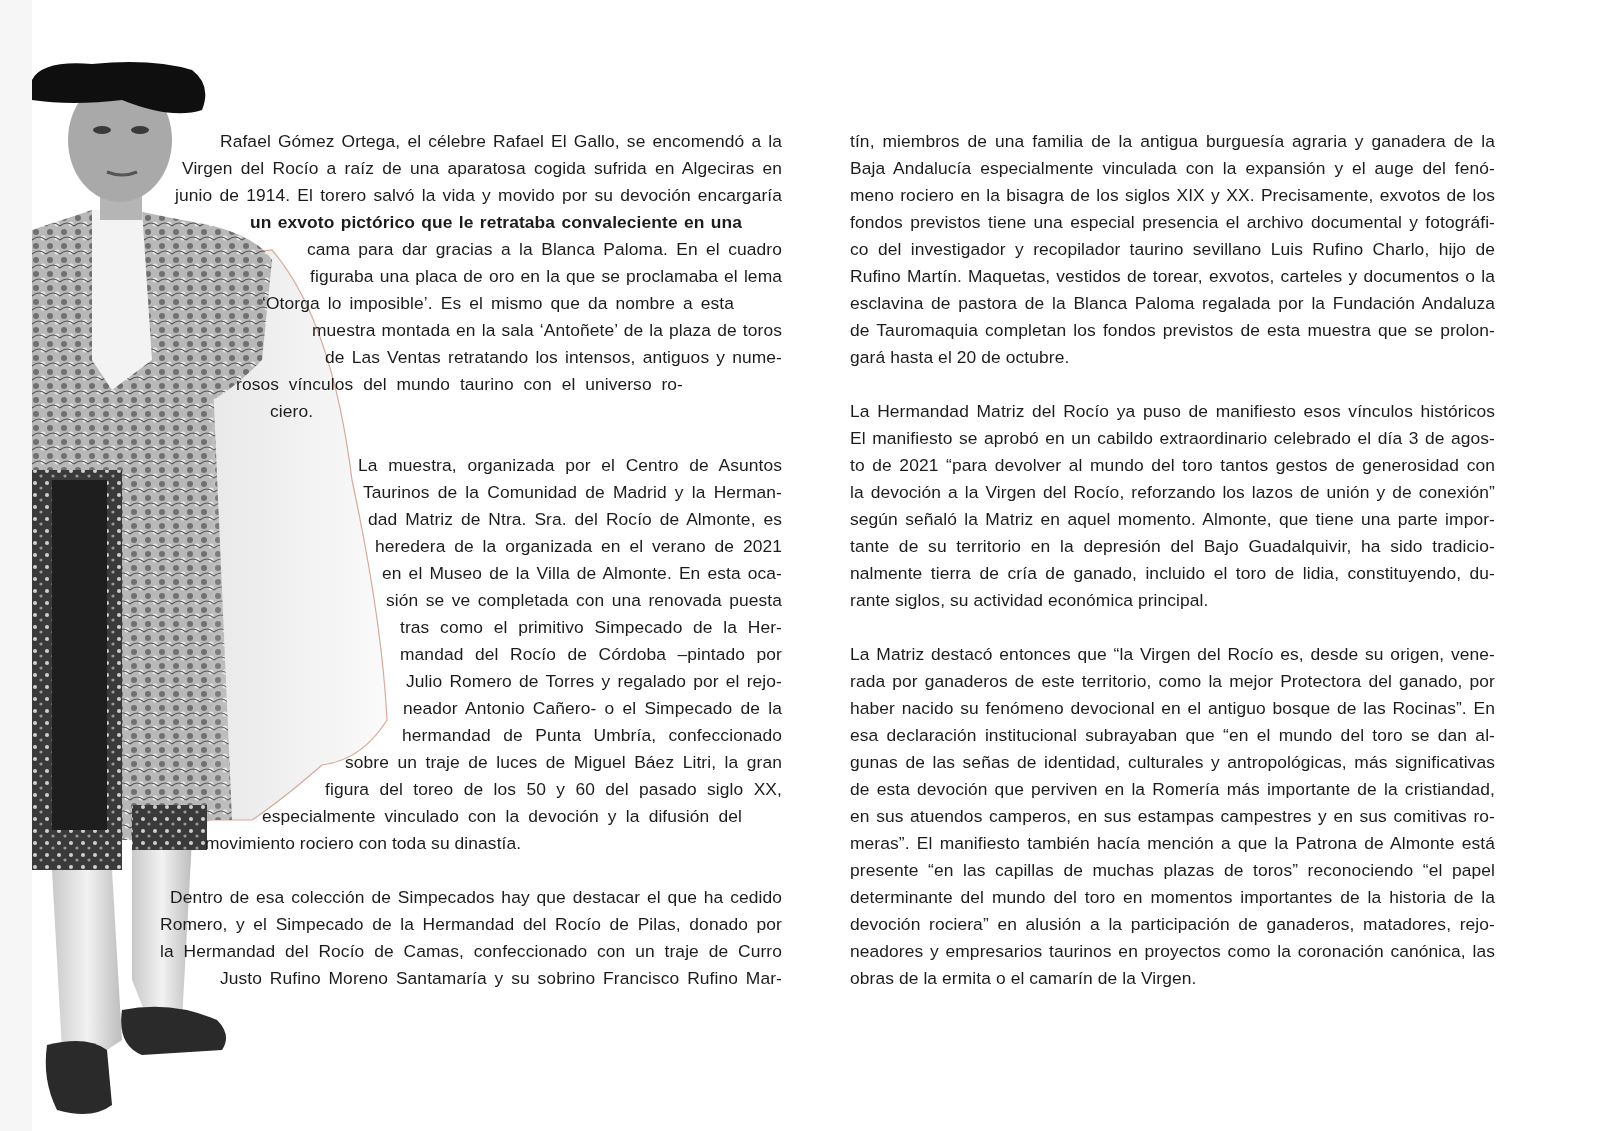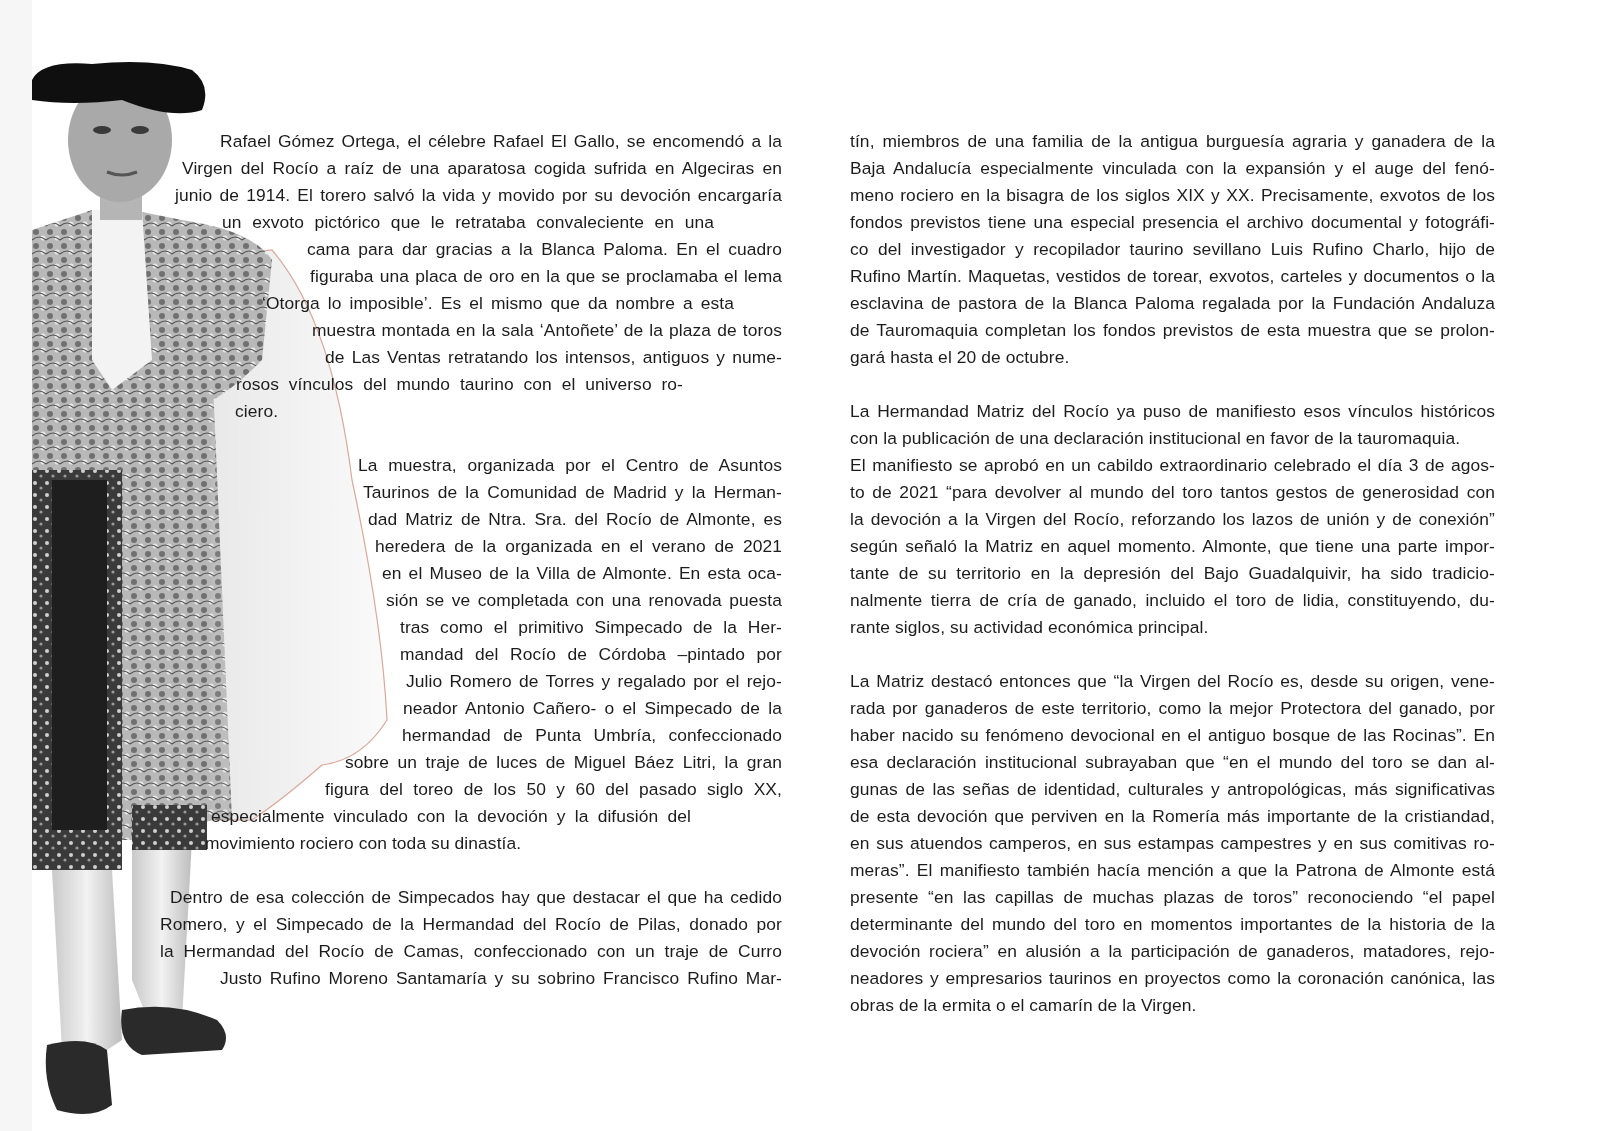--- a/index.html
+++ b/index.html
@@ -90,45 +90,45 @@
     <path d="M90 950 Q140 940 185 960 Q200 975 190 990 L110 995 Q85 985 90 950 Z" fill="#2a2a2a"></path>
     <path d="M15 985 Q55 975 75 990 L80 1045 Q60 1060 25 1050 Q10 1020 15 985 Z" fill="#2a2a2a"></path>
   </svg>
 </div>
 
 <div class="col-left">
   <div class="para">
     <div class="line" style="margin-left: 70px; width: 562px;">Rafael Gómez Ortega, el célebre Rafael El Gallo, se encomendó a la</div>
     <div class="line" style="margin-left: 32px; width: 600px;">Virgen del Rocío a raíz de una aparatosa cogida sufrida en Algeciras en</div>
     <div class="line" style="margin-left: 25px; width: 607px;">junio de 1914. El torero salvó la vida y movido por su devoción encargaría</div>
-    <div class="line" style="margin-left: 72px; width: 492px;">un exvoto pictórico que le retrataba convaleciente en una</div>
+    <div class="line" style="margin-left: 100px; width: 492px; font-weight: bold;">un exvoto pictórico que le retrataba convaleciente en una</div>
     <div class="line" style="margin-left: 157px; width: 475px;">cama para dar gracias a la Blanca Paloma. En el cuadro</div>
     <div class="line" style="margin-left: 160px; width: 472px;">figuraba una placa de oro en la que se proclamaba el lema</div>
     <div class="line" style="margin-left: 112px; width: 472px;">‘Otorga lo imposible’. Es el mismo que da nombre a esta</div>
     <div class="line" style="margin-left: 162px; width: 470px;">muestra montada en la sala ‘Antoñete’ de la plaza de toros</div>
     <div class="line" style="margin-left: 175px; width: 457px;">de Las Ventas retratando los intensos, antiguos y nume-</div>
     <div class="line" style="margin-left: 86px; width: 447px;">rosos vínculos del mundo taurino con el universo ro-</div>
-    <div class="line last" style="margin-left: 85px; width: 432px;">ciero.</div>
+    <div class="line last" style="margin-left: 120px; width: 432px;">ciero.</div>
   </div>
   <div class="gap"></div>
   <div class="para">
     <div class="line" style="margin-left: 208px; width: 424px;">La muestra, organizada por el Centro de Asuntos</div>
     <div class="line" style="margin-left: 213px; width: 419px;">Taurinos de la Comunidad de Madrid y la Herman-</div>
     <div class="line" style="margin-left: 218px; width: 414px;">dad Matriz de Ntra. Sra. del Rocío de Almonte, es</div>
     <div class="line" style="margin-left: 225px; width: 407px;">heredera de la organizada en el verano de 2021</div>
     <div class="line" style="margin-left: 232px; width: 400px;">en el Museo de la Villa de Almonte. En esta oca-</div>
     <div class="line" style="margin-left: 236px; width: 396px;">sión se ve  completada con una renovada puesta</div>
     <div class="line" style="margin-left: 250px; width: 382px;">tras como el primitivo Simpecado de la Her-</div>
     <div class="line" style="margin-left: 250px; width: 382px;">mandad del Rocío de Córdoba –pintado por</div>
     <div class="line" style="margin-left: 256px; width: 376px;">Julio Romero de Torres y regalado por el rejo-</div>
     <div class="line" style="margin-left: 253px; width: 379px;">neador Antonio Cañero- o el Simpecado de la</div>
     <div class="line" style="margin-left: 252px; width: 380px;">hermandad de Punta Umbría, confeccionado</div>
     <div class="line" style="margin-left: 195px; width: 437px;">sobre un traje de luces de Miguel Báez Litri, la gran</div>
     <div class="line" style="margin-left: 175px; width: 457px;">figura del toreo de los 50 y 60 del pasado siglo XX,</div>
-    <div class="line" style="margin-left: 61px; width: 480px;">especialmente vinculado con la devoción y la difusión del</div>
+    <div class="line" style="margin-left: 112px; width: 480px;">especialmente vinculado con la devoción y la difusión del</div>
     <div class="line last" style="margin-left: 55px; width: 577px;">movimiento rociero con toda su dinastía.</div>
   </div>
   <div class="gap"></div>
   <div class="para">
     <div class="line" style="margin-left: 20px; width: 612px;">Dentro de esa colección de Simpecados hay que destacar el que ha cedido</div>
     <div class="line" style="margin-left: 10px; width: 622px;">Romero, y el Simpecado  de la Hermandad del Rocío de Pilas, donado por</div>
     <div class="line" style="margin-left: 10px; width: 622px;">la Hermandad del Rocío de Camas, confeccionado con un traje de Curro</div>
     <div class="line" style="margin-left: 70px; width: 562px;">Justo Rufino Moreno Santamaría y su sobrino Francisco Rufino Mar-</div>
   </div>
 </div>
@@ -141,21 +141,20 @@
     <div class="line">fondos previstos tiene una especial presencia el archivo documental y fotográfi-</div>
     <div class="line">co del investigador y recopilador taurino sevillano Luis Rufino Charlo, hijo de</div>
     <div class="line">Rufino Martín. Maquetas, vestidos de torear, exvotos, carteles y documentos o la</div>
     <div class="line">esclavina de pastora de la Blanca Paloma regalada por la Fundación Andaluza</div>
     <div class="line">de Tauromaquia completan los fondos previstos de esta muestra que se prolon-</div>
     <div class="line last">gará hasta el 20 de octubre.</div>
   </div>
   <div class="gap"></div>
   <div class="para">
     <div class="line">La Hermandad Matriz del Rocío ya puso de manifiesto esos vínculos históricos</div>
-    <div class="line last">con la publicación de una declaración institucional en favor de la tauromaquia.</div>
     <div class="line">El manifiesto se aprobó en un cabildo extraordinario celebrado el día 3 de agos-</div>
     <div class="line">to de 2021 “para devolver al mundo del toro tantos gestos de generosidad con</div>
     <div class="line">la devoción a la Virgen del Rocío, reforzando los lazos de unión y de conexión”</div>
     <div class="line">según señaló la Matriz en aquel momento. Almonte, que tiene una parte impor-</div>
     <div class="line">tante de su territorio en la depresión del Bajo Guadalquivir, ha sido tradicio-</div>
     <div class="line">nalmente tierra de cría de ganado, incluido el toro de lidia, constituyendo, du-</div>
     <div class="line last">rante siglos, su actividad económica principal.</div>
   </div>
   <div class="gap"></div>
   <div class="para">

